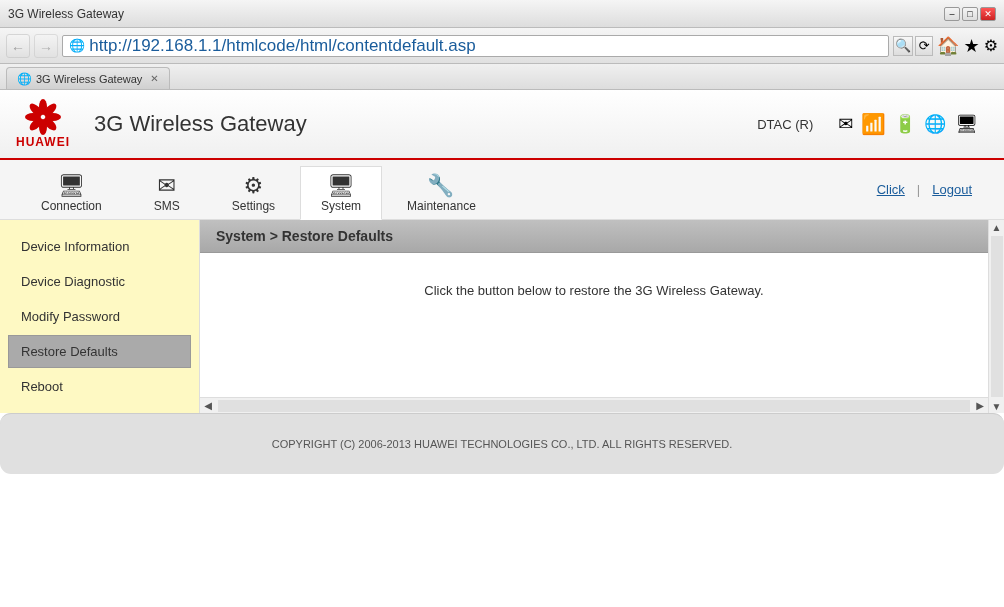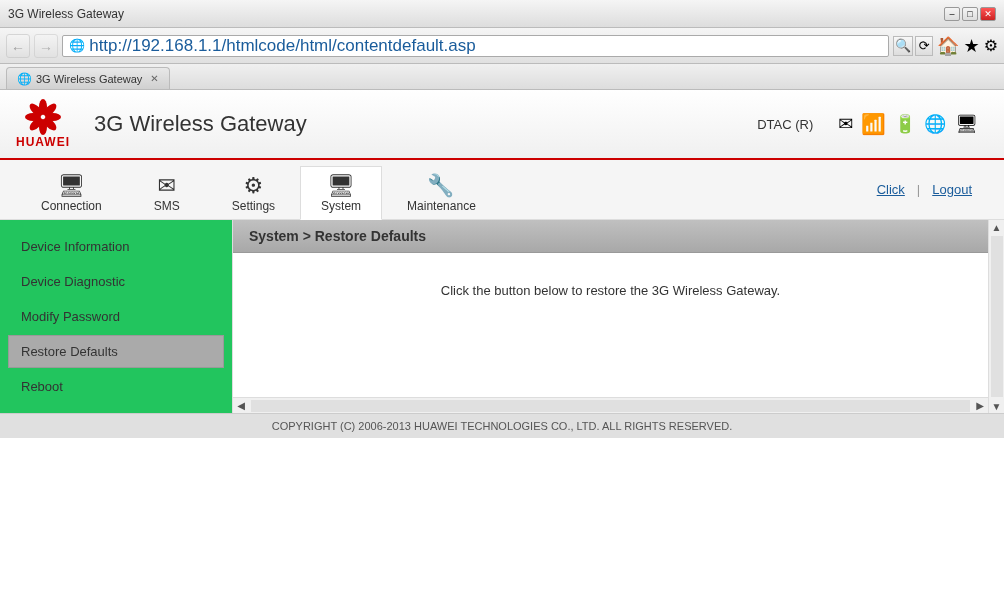--- a/index.html
+++ b/index.html
@@ -35,21 +35,21 @@
     .nav-tab { display: flex; flex-direction: column; align-items: center; padding: 6px 20px; cursor: pointer; border: 1px solid transparent; border-bottom: none; margin-right: 4px; font-size: 12px; color: #333; min-width: 80px; text-decoration: none; }
     .nav-tab.active { background: white; border-color: #ddd; border-bottom: 1px solid white; margin-bottom: -1px; }
     .nav-right { margin-left: auto; display: flex; align-items: center; gap: 0; padding-bottom: 6px; }
     .nav-link { font-size: 13px; color: #1a5c9b; text-decoration: underline; cursor: pointer; padding: 0 12px; }
     .nav-divider { color: #999; }
 
     
     .main-content { display: flex; flex: 1; overflow: hidden; }
 
     
-    .sidebar { width: 233px; background: #22c55e; border-right: 1px solid #ddd; padding: 8px 0; overflow-y: auto; }
+    .sidebar { width: 200px; background: #fef9c3; border-right: 1px solid #ddd; padding: 8px 0; overflow-y: auto; }
     .sidebar-item { padding: 8px 12px; cursor: pointer; border: 1px solid transparent; font-size: 13px; color: #333; margin: 2px 8px; }
     .sidebar-item.active { background: #aaaaaa; color: #333; border: 1px solid #999; }
 
     
     .content-area { flex: 1; overflow-y: auto; padding: 0; background: white; }
     .content-header { background: linear-gradient(to bottom, #c0c0c0, #a8a8a8); padding: 8px 16px; font-size: 14px; font-weight: bold; color: #333; border-bottom: 1px solid #999; }
     .content-body { padding: 30px 20px; }
     .restore-text { text-align: center; font-size: 13px; color: #333; margin-bottom: 8px; }
     .restore-btn-container { text-align: center; }
     .restore-btn { padding: 4px 20px; background: linear-gradient(to bottom, #f8f8f8, #e0e0e0); border: 1px solid #aaa; border-radius: 2px; cursor: pointer; font-size: 13px; color: #333; }
@@ -58,21 +58,21 @@
     .right-scrollbar { width: 16px; background: #f0f0f0; border-left: 1px solid #ddd; display: flex; flex-direction: column; align-items: center; }
     .scroll-arrow { width: 14px; height: 14px; display: flex; align-items: center; justify-content: center; font-size: 10px; cursor: pointer; color: #555; }
     .scroll-track { flex: 1; width: 12px; background: #e0e0e0; margin: 2px; }
 
     
     .bottom-scroll { height: 16px; background: #f0f0f0; border-top: 1px solid #ddd; display: flex; align-items: center; }
     .bottom-scroll-arrow { width: 16px; height: 14px; display: flex; align-items: center; justify-content: center; font-size: 10px; cursor: pointer; color: #555; }
     .bottom-scroll-track { flex: 1; height: 12px; background: #e0e0e0; margin: 2px; }
 
     
-    .app-footer { background: #e0e0e0; border-top: 1px solid #ccc; text-align: center; padding: 6px; font-size: 11px; color: #555; }
+    .app-footer { background: #e0e0e0; border-top: 1px solid #ccc; text-align: center; padding: 24px; font-size: 11px; color: #555; border-radius: 11px; }
 
     
     .huawei-flower { width: 42px; height: 36px; }
   </style>
 </head>
 <body>
 
 <div class="title-bar">
   <div class="title-bar-left">
     <span style="font-size:12px;color:#333;">3G Wireless Gateway</span>

